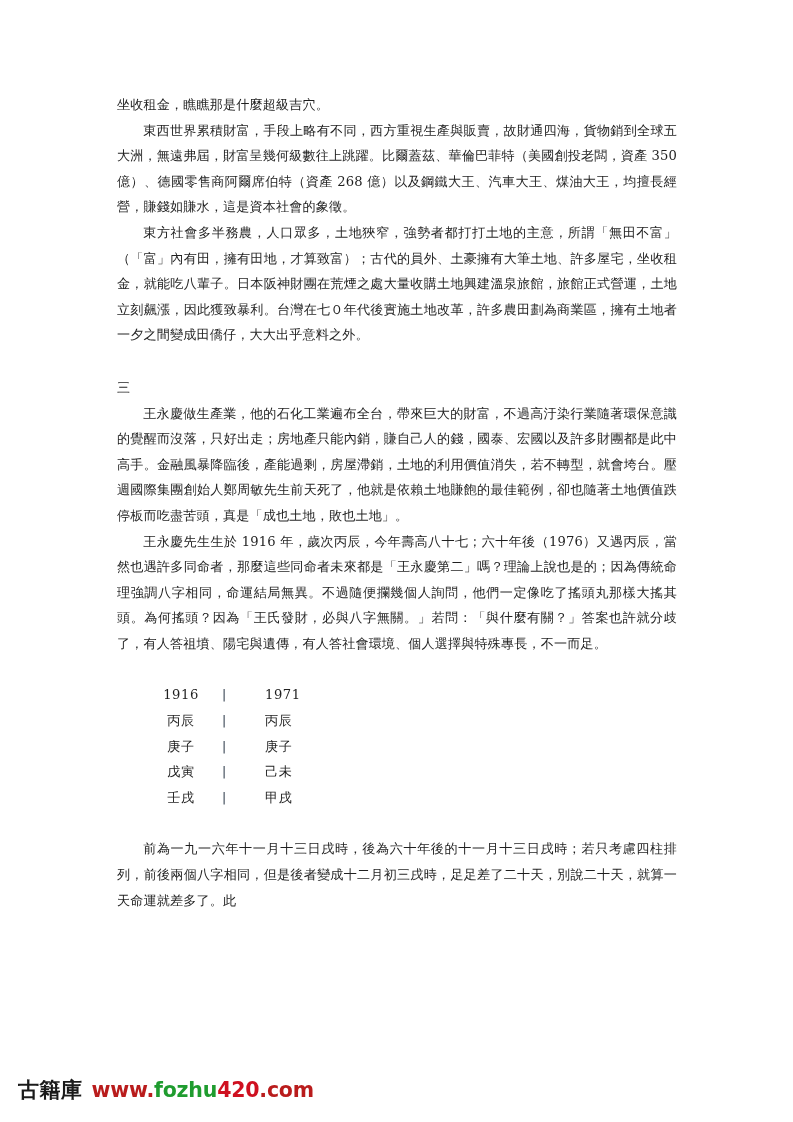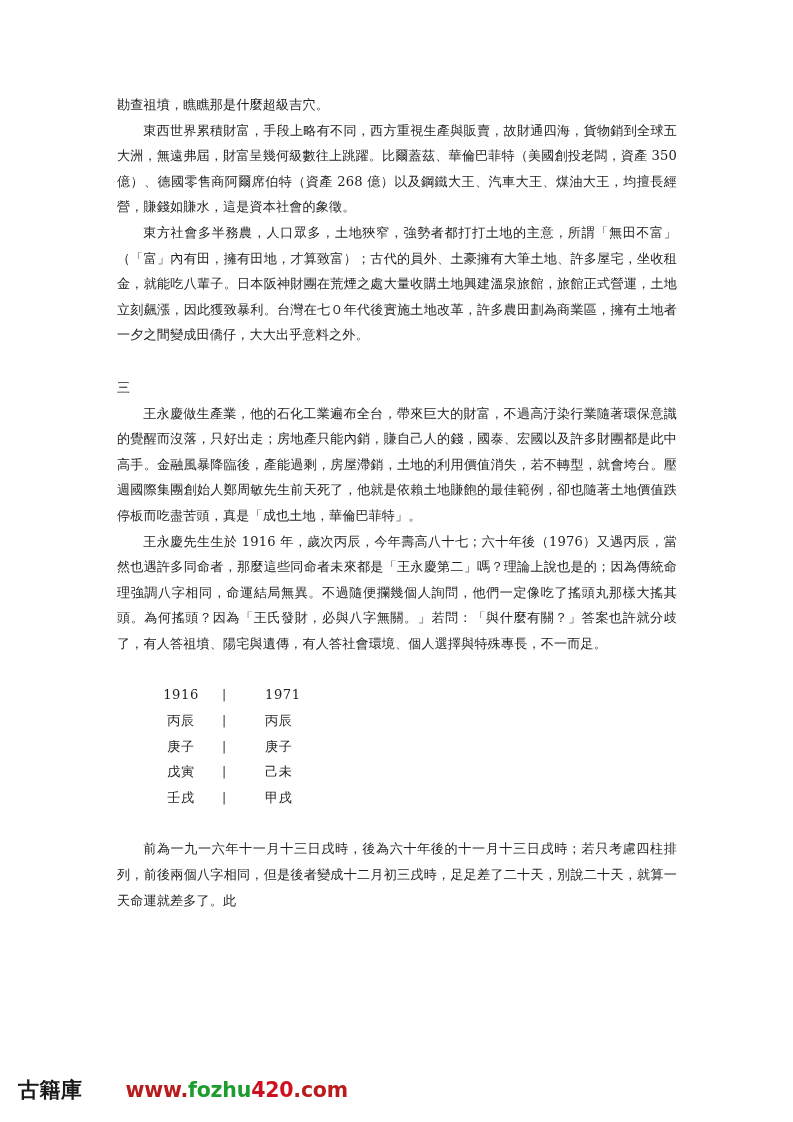--- a/index.html
+++ b/index.html
@@ -84,21 +84,20 @@
   }
   .num { font-family: "DejaVu Serif", "Liberation Serif", serif; }
 
   .watermark {
     position: absolute;
     left: 18px;
     top: 1076px;
     display: flex;
     align-items: baseline;
     white-space: nowrap;
-    gap: 34px;
   }
   .wm-cjk {
     font-family: "DejaVu Sans", "Liberation Sans", sans-serif;
     font-weight: 700;
     font-size: 21px;
     color: #1a1a1a;
     letter-spacing: 0.5px;
   }
   .wm-url {
     font-family: "DejaVu Sans", "Liberation Sans", sans-serif;
@@ -111,29 +110,29 @@
   .wm-url .s-green { color: #1f9c2f; }
   .wm-url .s-red { color: #cf1020; }
 </style>
 </head>
 <body>
 
 <div class="page">
 
   <div class="content">
 
-    <p class="para">勘查祖墳，瞧瞧那是什麼超級吉穴。</p>
+    <p class="para">坐收租金，瞧瞧那是什麼超級吉穴。</p>
     <p class="para indent">東西世界累積財富，手段上略有不同，西方重視生產與販賣，故財通四海，貨物銷到全球五大洲，無遠弗屆，財富呈幾何級數往上跳躍。比爾蓋茲、華倫巴菲特（美國創投老闆，資產 350 億）、德國零售商阿爾席伯特（資產 268 億）以及鋼鐵大王、汽車大王、煤油大王，均擅長經營，賺錢如賺水，這是資本社會的象徵。</p>
     <p class="para indent">東方社會多半務農，人口眾多，土地狹窄，強勢者都打打土地的主意，所謂「無田不富」（「富」內有田，擁有田地，才算致富）；古代的員外、土豪擁有大筆土地、許多屋宅，坐收租金，就能吃八輩子。日本阪神財團在荒煙之處大量收購土地興建溫泉旅館，旅館正式營運，土地立刻飆漲，因此獲致暴利。台灣在七０年代後實施土地改革，許多農田劃為商業區，擁有土地者一夕之間變成田僑仔，大大出乎意料之外。</p>
 
     <div class="gap-before-section"></div>
 
     <p class="section-mark">三</p>
 
-    <p class="para indent">王永慶做生產業，他的石化工業遍布全台，帶來巨大的財富，不過高汙染行業隨著環保意識的覺醒而沒落，只好出走；房地產只能內銷，賺自己人的錢，國泰、宏國以及許多財團都是此中高手。金融風暴降臨後，產能過剩，房屋滯銷，土地的利用價值消失，若不轉型，就會垮台。壓週國際集團創始人鄭周敏先生前天死了，他就是依賴土地賺飽的最佳範例，卻也隨著土地價值跌停板而吃盡苦頭，真是「成也土地，華倫巴菲特」。</p>
+    <p class="para indent">王永慶做生產業，他的石化工業遍布全台，帶來巨大的財富，不過高汙染行業隨著環保意識的覺醒而沒落，只好出走；房地產只能內銷，賺自己人的錢，國泰、宏國以及許多財團都是此中高手。金融風暴降臨後，產能過剩，房屋滯銷，土地的利用價值消失，若不轉型，就會垮台。壓週國際集團創始人鄭周敏先生前天死了，他就是依賴土地賺飽的最佳範例，卻也隨著土地價值跌停板而吃盡苦頭，真是「成也土地，敗也土地」。</p>
     <p class="para indent">王永慶先生生於 1916 年，歲次丙辰，今年壽高八十七；六十年後（1976）又遇丙辰，當然也遇許多同命者，那麼這些同命者未來都是「王永慶第二」嗎？理論上說也是的；因為傳統命理強調八字相同，命運結局無異。不過隨便攔幾個人詢問，他們一定像吃了搖頭丸那樣大搖其頭。為何搖頭？因為「王氏發財，必與八字無關。」若問：「與什麼有關？」答案也許就分歧了，有人答祖墳、陽宅與遺傳，有人答社會環境、個人選擇與特殊專長，不一而足。</p>
 
     <div class="gap-medium"></div>
 
     <table class="bazi-table">
       <tbody>
         <tr>
           <td class="col-left num">1916</td>
           <td class="col-sep">|</td>
           <td class="col-right num">1971</td>

